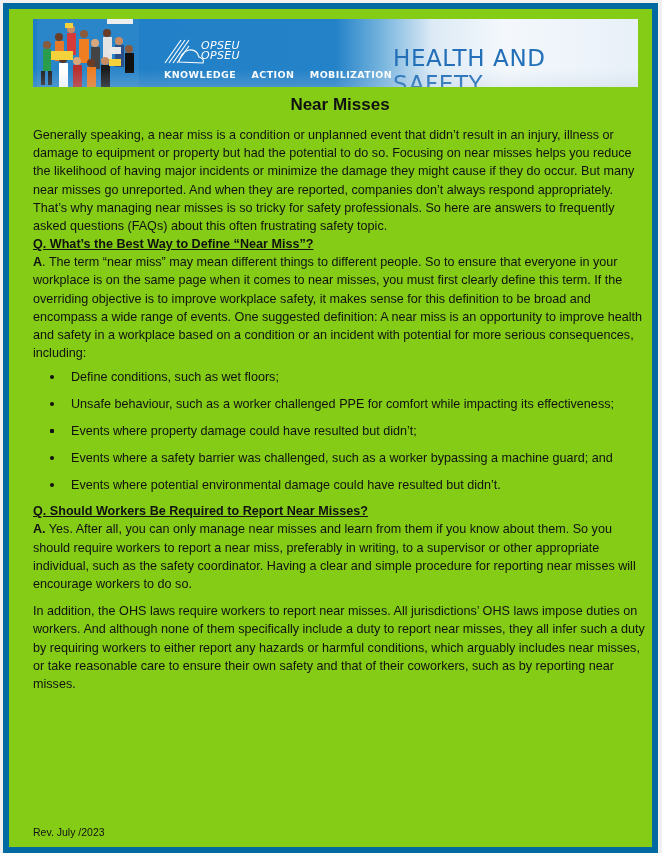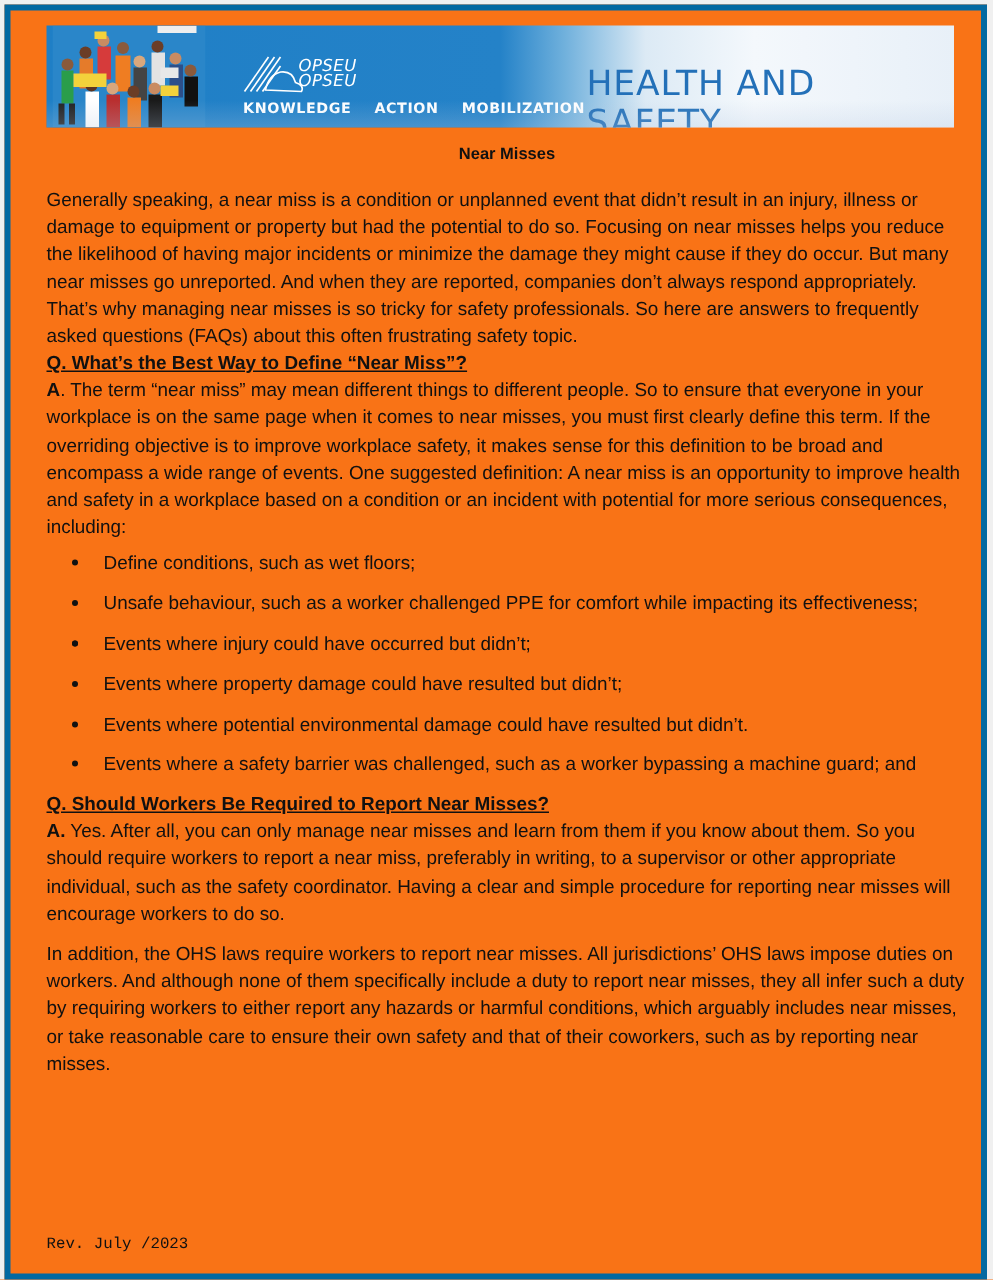--- a/index.html
+++ b/index.html
@@ -2,21 +2,21 @@
 <html><head>
   <meta charset="utf-8">
   <style>
     html, body { margin: 0; padding: 0; }
     body {
       width: 662px; height: 853px; background: #f0f0f0; overflow: hidden;
       font-family: "Liberation Sans", sans-serif;
     }
     .page {
       position: absolute; left: 3px; top: 3px; width: 655px; height: 850px;
-      background: #f97316; border: 4px solid #0369a1; box-sizing: border-box;
+      background: #84cc16; border: 6px solid #0369a1; box-sizing: border-box;
     }
     .banner {
       position: absolute; left: 24px; top: 10px; width: 605px; height: 68px;
       background: linear-gradient(90deg, #1f7fc6 0%, #2482c8 50%, #6fb0dc 57%, #dceaf5 66%, #f4f8fc 78%, #e8f0f8 100%);
       overflow: hidden;
     }
     .banner::after {
       content: ""; position: absolute; left: 0; right: 0; bottom: 0; height: 18px;
       background: linear-gradient(180deg, rgba(255,255,255,0) 0%, rgba(180,200,225,0.25) 100%);
     }
@@ -34,36 +34,36 @@
     }
     .hs-title {
       position: absolute; left: 360px; top: 26px; color: #2370b8;
       font-size: 23px; letter-spacing: 0.6px; font-family: "DejaVu Sans", sans-serif;
     }
     .content {
       position: absolute; left: 24px; top: 85px; width: 614px;
       font-size: 12.6px; line-height: 18.2px; color: #111;
     }
     h1.title {
-      margin: 0 0 10px 0; text-align: center; font-size: 11px; font-weight: bold; line-height: 22px;
+      margin: 0 0 10px 0; text-align: center; font-size: 17px; font-weight: bold; line-height: 22px;
     }
     p { margin: 0; }
     .intro { margin-bottom: 0; }
     .q {
       font-weight: bold; text-decoration: underline; margin: 0; line-height: 18px;
     }
     .a-label { font-weight: bold; }
     ul.bullets { list-style: none; margin: 6px 0 4px 0; padding: 0; }
     ul.bullets li { position: relative; padding-left: 38px; line-height: 18px; margin-bottom: 8.8px; }
     ul.bullets li .dot {
       position: absolute; left: 17px; top: 7px; width: 4px; height: 4px; border-radius: 50%; background: #111;
     }
     .para2 { margin-top: 9px; }
     .footer {
-      position: absolute; left: 24px; top: 817px; font-size: 10.5px; color: #111; font-family: Liberation Mono, monospace;
+      position: absolute; left: 24px; top: 817px; font-size: 10.5px; color: #111;
     }
   </style>
 </head>
 <body>
 
 <div class="page">
 
   <div class="banner">
     <svg class="crowd" viewBox="0 0 102 68">
       <rect x="0" y="0" width="102" height="68" fill="#2a86c9"></rect>
@@ -123,24 +123,24 @@
     <h1 class="title">Near Misses</h1>
     <p class="intro">Generally speaking, a near miss is a condition or unplanned event that didn’t result in an injury, illness or damage to equipment or property but had the potential to do so. Focusing on near misses helps you reduce the likelihood of having major incidents or minimize the damage they might cause if they do occur. But many near misses go unreported. And when they are reported, companies don’t always respond appropriately. That’s why managing near misses is so tricky for safety professionals. So here are answers to frequently asked questions (FAQs) about this often frustrating safety topic.</p>
 
     <p class="q">Q. What’s the Best Way to Define “Near Miss”?</p>
     <p><span class="a-label">A</span><span>. The term “near miss” may mean different things to different people. So to ensure that everyone in your workplace is on the same page when it comes to near misses, you must first clearly define this term. If the overriding objective is to improve workplace safety, it makes sense for this definition to be broad and encompass a wide range of events. One suggested definition: A near miss is an opportunity to improve health and safety in a workplace based on a condition or an incident with potential for more serious consequences, including:</span></p>
 
     <ul class="bullets">
       <li><span class="dot"></span><span>Define conditions, such as wet floors;</span></li>
       <li><span class="dot"></span><span>Unsafe behaviour, such as a worker challenged PPE for comfort while impacting its effectiveness;</span></li>
       <li><span class="dot"></span></li>
-      <li><span class="dot"></span><span>Events where injury could have occurred but didn’t;</span></li>
+      <li><span class="dot"></span></li>
       <li><span class="dot"></span><span>Events where property damage could have resulted but didn’t;</span></li>
+      <li><span class="dot"></span><span>Events where a safety barrier was challenged, such as a worker bypassing a machine guard; and</span></li>
       <li><span class="dot"></span><span>Events where potential environmental damage could have resulted but didn’t.</span></li>
-      <li><span class="dot"></span><span>Events where a safety barrier was challenged, such as a worker bypassing a machine guard; and</span></li>
     </ul>
 
     <p class="q">Q. Should Workers Be Required to Report Near Misses?</p>
     <p><span class="a-label">A.</span><span> Yes. After all, you can only manage near misses and learn from them if you know about them. So you should require workers to report a near miss, preferably in writing, to a supervisor or other appropriate individual, such as the safety coordinator. Having a clear and simple procedure for reporting near misses will encourage workers to do so.</span></p>
     <p class="para2">In addition, the OHS laws require workers to report near misses. All jurisdictions’ OHS laws impose duties on workers. And although none of them specifically include a duty to report near misses, they all infer such a duty by requiring workers to either report any hazards or harmful conditions, which arguably includes near misses, or take reasonable care to ensure their own safety and that of their coworkers, such as by reporting near misses.</p>
   </div>
 
   <div class="footer">Rev. July /2023</div>
 </div>
 

